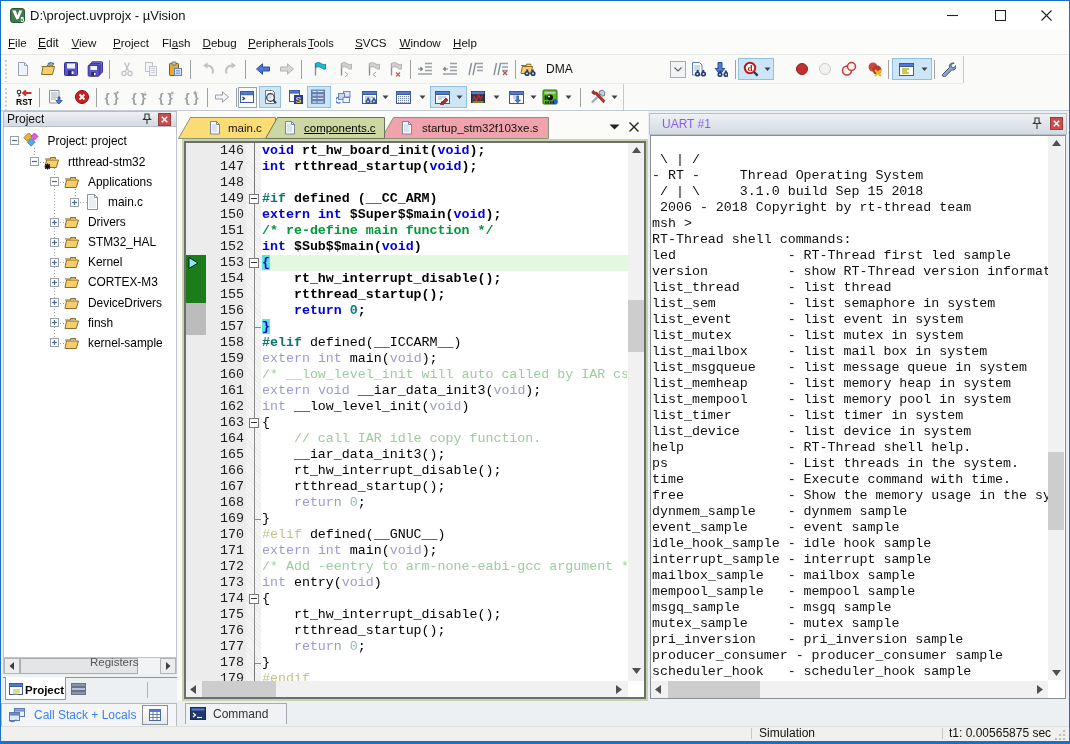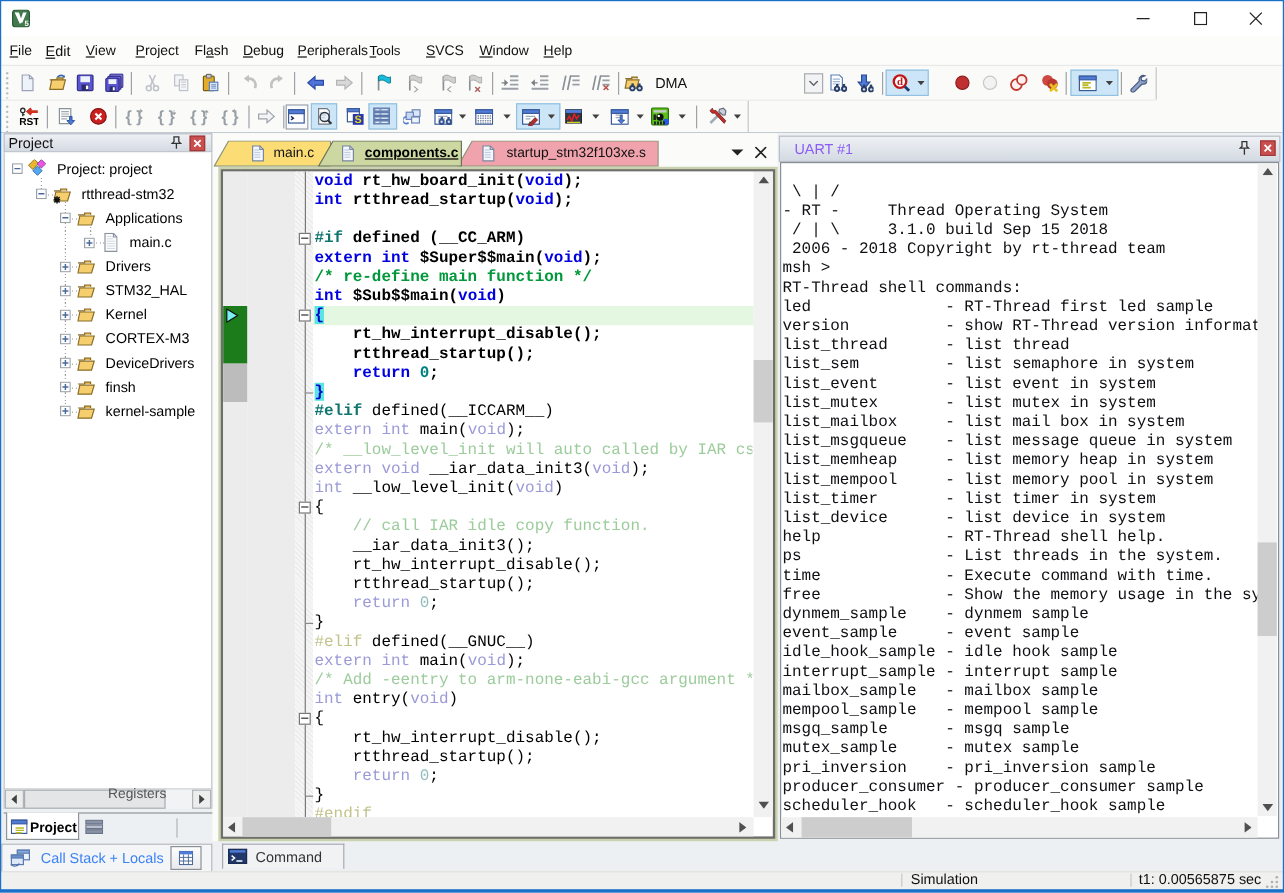--- a/index.html
+++ b/index.html
@@ -21,20 +21,21 @@
 <div id="w">
 <div class="a" style="left:0px;top:0px;width:1070px;height:744px;border:1px solid #1a70c8;box-sizing:border-box;z-index:50;pointer-events:none"></div>
 <div class="a" style="left:0px;top:741px;width:1070px;height:3px;background:#1a70c8;z-index:51"></div>
 <div class="a" style="left:1px;top:1px;width:1068px;height:29px;background:#fff"></div>
 <svg class="a" style="left:10px;top:8px" width="15" height="15" viewBox="0 0 15 15">
       <rect x="0.5" y="0.5" width="14" height="14" rx="2.5" fill="#42794d" stroke="#2a5a35"></rect>
       <path d="M2.8 2.5h3l1.7 5 1.7-5h3L8.6 11H6.4z" fill="#fff"></path>
       <path d="M2.8 2.5l4.2 9" stroke="#fff" stroke-width="1"></path>
       <text x="12.2" y="13.5" font-size="6.5" font-weight="bold" fill="#fff" text-anchor="middle" font-family="Liberation Sans">5</text>
     </svg>
+<div class="a" style="left:30px;top:8px;width:400px;height:16px;font-size:13px;color:#111;line-height:16px">D:\project.uvprojx - µVision</div>
 <svg class="a" style="left:947px;top:14px" width="12" height="3" viewBox="0 0 12 3">
       <path d="M0 1.5h11" stroke="#222" stroke-width="1.1"></path>
     </svg>
 <svg class="a" style="left:995px;top:10px" width="11" height="11" viewBox="0 0 11 11">
       <rect x="0.5" y="0.5" width="10" height="10" fill="none" stroke="#222" stroke-width="1.1"></rect>
     </svg>
 <svg class="a" style="left:1041px;top:10px" width="11" height="11" viewBox="0 0 11 11">
       <path d="M0.5 0.5l10 10M10.5 0.5l-10 10" stroke="#222" stroke-width="1.1"></path>
     </svg>
 <div class="a" style="left:1px;top:30px;width:1068px;height:25px;background:#fcfcfb;border-bottom:1px solid #e8e8e8;box-sizing:border-box"></div>
@@ -669,41 +670,75 @@
     </svg>
 <div class="a" style="left:422px;top:122px;width:125px;height:13px;font-size:11.5px;color:#111;line-height:13px">startup_stm32f103xe.s</div>
 <svg class="a" style="left:265px;top:117px" width="120" height="22" viewBox="0 0 120 22">
       <path d="M12.5 0.5h107v21h-119z" fill="#ccd7a2" stroke="#6a7458"></path>
     </svg>
 <svg class="a" style="left:284px;top:121px" width="12" height="14" viewBox="0 0 12 14">
       <path d="M1.5 0.5h6l3 3v9.5h-9z" fill="#f4f7fb" stroke="#7a88a0"></path>
       <path d="M7.5 0.5v3h3" fill="none" stroke="#7a88a0"></path>
       <path d="M3 4h4M3 6h5M3 8h5M3 10h5" stroke="#b4c4dc" stroke-width="0.8"></path>
     </svg>
-<div class="a" style="left:304px;top:122px;width:80px;height:13px;font-size:11.5px;color:#000;line-height:13px;font-weight:bold;text-decoration:underline">components.c</div>
+<div class="a" style="left:304px;top:122px;width:80px;height:13px;font-size:11.5px;color:#000;line-height:13px;font-weight:normal;text-decoration:underline">components.c</div>
 <svg class="a" style="left:609px;top:124px" width="11" height="6" viewBox="0 0 11 6">
       <path d="M0.5 0.5h10L5.5 5.5z" fill="#222"></path>
     </svg>
 <svg class="a" style="left:629px;top:122px" width="10" height="10" viewBox="0 0 10 10">
       <path d="M0.5 0.5l9 9M9.5 0.5l-9 9" stroke="#222" stroke-width="1.4"></path>
     </svg>
 <div class="a" style="left:182px;top:139px;width:466px;height:562px;background:#c9d3ad"></div>
 <div class="a" style="left:184px;top:141px;width:462px;height:558px;background:#6e6e6e"></div>
 <div class="a" style="left:186px;top:143px;width:458px;height:554px;background:#fff"></div>
 <div class="a" style="left:186px;top:143px;width:20px;height:538px;background:#ececec"></div>
 <div class="a" style="left:206px;top:143px;width:40px;height:538px;background:#ececec"></div>
 <div class="a" style="left:246px;top:143px;width:15px;height:538px;background:#f5f5f5;background-image:repeating-linear-gradient(45deg,#ececec 0 1px,transparent 1px 3px)"></div>
 <div class="a" style="left:254px;top:143px;width:1px;height:538px;background:#787878"></div>
 <div class="a" style="left:261px;top:143px;width:367px;height:538px;background:#fff"></div>
 <div class="a" style="left:261px;top:255px;width:367px;height:16px;background:#e3f7e1"></div>
 <div class="a" style="left:186px;top:255px;width:20px;height:48px;background:#1c7c1c"></div>
 <div class="a" style="left:186px;top:303px;width:20px;height:32px;background:#bcbcbc"></div>
 <svg class="a" style="left:188px;top:257px" width="11" height="12" viewBox="0 0 11 12">
       <path d="M1 0.5v11L10 6z" fill="#7af0f0" stroke="#111" stroke-width="1"></path>
     </svg>
+<div class="a mono" style="left:206px;top:143px;width:38px;height:538px;overflow:hidden;text-align:right;color:#1c1c1c"><pre class="mono">146
+147
+148
+149
+150
+151
+152
+153
+154
+155
+156
+157
+158
+159
+160
+161
+162
+163
+164
+165
+166
+167
+168
+169
+170
+171
+172
+173
+174
+175
+176
+177
+178
+179</pre></div>
 <div class="a" style="left:262px;top:143px;width:365px;height:538px;overflow:hidden">
       <pre class="mono"><span class="k">void</span><span class="p"> rt_hw_board_init(</span><span class="k">void</span><span class="p">);</span>
 <span class="k">int</span><span class="p"> rtthread_startup(</span><span class="k">void</span><span class="p">);</span>
 
 <span class="d">#if</span><span class="p"> defined (__CC_ARM)</span>
 <span class="k">extern</span><span class="p"> </span><span class="k">int</span><span class="p"> $Super$$main(</span><span class="k">void</span><span class="p">);</span>
 <span class="c">/* re-define main function */</span>
 <span class="k">int</span><span class="p"> $Sub$$main(</span><span class="k">void</span><span class="p">)</span>
 <span style="background:#5ae4e4;color:#0000c8;font-weight:bold">{</span>
 <span class="p">    rt_hw_interrupt_disable();</span>

